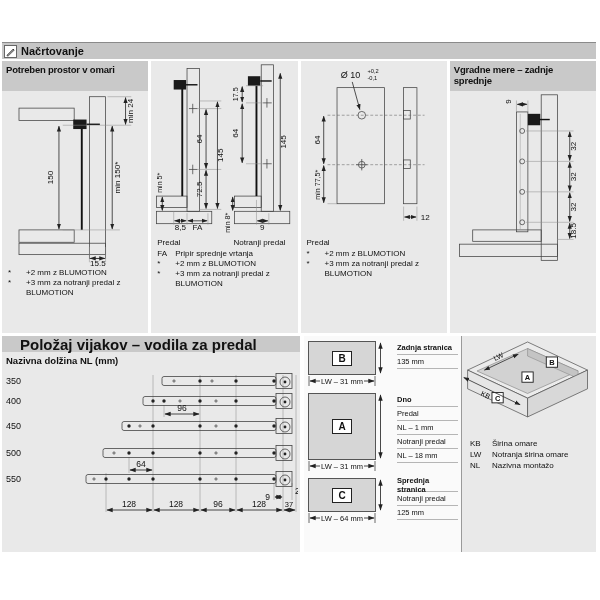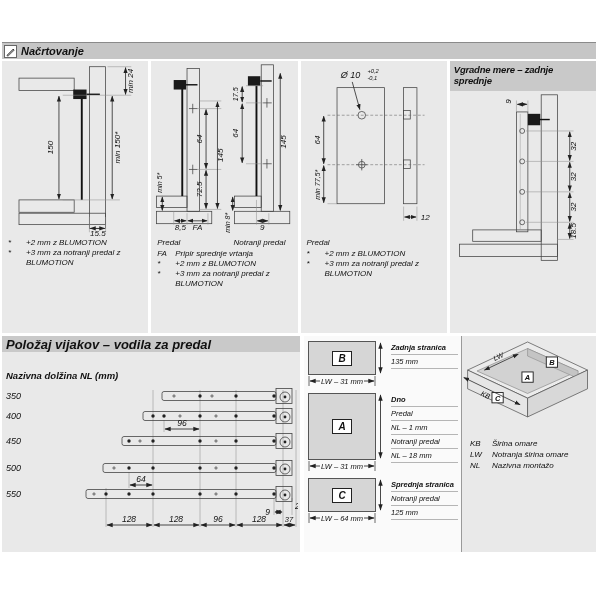--- a/index.html
+++ b/index.html
@@ -1,17 +1,17 @@
 <!DOCTYPE html>
 <html><head>
 <meta charset="utf-8">
 <style>
   html,body{margin:0;padding:0;background:#fff;}
   body{width:600px;height:600px;position:relative;font-family:"Liberation Sans",sans-serif;color:#111;}
-  .page{position:absolute;inset:0;background:#fff;overflow:hidden;font-style:italic;}
+  .page{position:absolute;inset:0;background:#fff;overflow:hidden;}
 
   .titlebar{position:absolute;left:2px;top:42px;width:594px;height:17px;background:#c6c6c6;
     border-top:1px solid #8a8a8a;display:flex;align-items:center;gap:4px;padding:0 2px;box-sizing:border-box;}
   .titlebar .tb-text{font-weight:bold;font-size:11px;}
   .mini-icon{width:13px;height:13px;background:#fff;border:1px solid #666;display:inline-flex;
     align-items:center;justify-content:center;box-sizing:border-box;flex:none;}
 
   .cols{position:absolute;left:2px;top:61px;width:594px;height:272px;display:flex;gap:3px;}
   .col{flex:1;background:#e9e9e9;display:flex;flex-direction:column;min-width:0;}
   .col h3{margin:0;background:#c9c9c9;font-size:9.5px;line-height:11px;font-weight:bold;
@@ -20,33 +20,33 @@
   .diagram svg{display:block;width:100%;height:176px;}
   .notes{padding:1px 4px 4px 6px;font-size:8px;line-height:10px;}
   .caprow{display:flex;justify-content:space-between;padding:0 8px 1px 0;font-size:8px;}
   .note{display:flex;}
   .note .mark{width:18px;flex:none;}
   .note .ntext{flex:1;}
 
   .bottom{position:absolute;left:2px;top:336px;width:594px;height:216px;display:flex;gap:4px;}
   .sec{display:flex;flex-direction:column;min-width:0;}
   .sec-head{background:#c9c9c9;height:16px;display:flex;align-items:center;gap:4px;
-    padding:0 4px;font-weight:bold;font-size:13px;flex:none;}
+    padding:0 18px;font-weight:bold;font-size:15px;flex:none;}
   .screws{width:298px;background:#e9e9e9;}
-  .screws .subhead{font-weight:bold;font-size:9.5px;padding:18px 4px 1px 4px;}
+  .screws .subhead{font-weight:bold;font-size:9.5px;padding:3px 4px 1px 4px;}
   .screws svg{display:block;}
   .cut{width:292px;background:#e9e9e9;}
   .cut-body{flex:1;display:flex;min-height:0;}
   .panels{width:158px;background:#fafafa;border-right:1px solid #9a9a9a;box-sizing:border-box;
     padding:5px 3px 0 4px;}
   .pg{display:flex;margin-bottom:5px;}
   .pg-left{width:68px;flex:none;display:flex;flex-direction:column;}
   .prect{background:#d6d6d6;border:1px solid #555;display:flex;align-items:center;justify-content:center;box-sizing:border-box;}
   .pletter{background:#fff;border:1.5px solid #222;font-weight:bold;font-size:10px;padding:0 5px;line-height:13px;}
-  .ptext{flex:1;margin-left:6px;min-width:0;}
+  .ptext{flex:1;margin-left:12px;min-width:0;}
   .trow{border-bottom:1px solid #b5b5b5;font-size:7.5px;line-height:9px;display:flex;align-items:center;height:13px;}
   .trow.bold{font-weight:bold;}
   .isoarea{flex:1;display:flex;flex-direction:column;background:#e9e9e9;min-width:0;}
   .legend{margin:2px 4px 0 8px;font-size:8px;line-height:11px;}
   .lrow{display:flex;}
   .lrow .abbr{width:22px;flex:none;}
 
   svg text{font-family:"Liberation Sans",sans-serif;fill:#111;}
   .dl{stroke:#333;stroke-width:0.9;fill:none;}
   .ext{stroke:#8f8f8f;stroke-width:0.55;fill:none;}
@@ -79,20 +79,21 @@
           <path d="M2,9 L8,3 l1.2,1.2 L3.2,10 L2,10 z" fill="#888" stroke="#444" stroke-width="0.6"></path>
           <path d="M8,3 l1.2,1.2" stroke="#222" stroke-width="0.8"></path>
         </svg>
     </span>
     <span class="tb-text">Načrtovanje</span>
   </div>
 
   <div class="cols">
 
     <section class="col">
+      <h3>Potreben prostor v omari</h3>
       <div class="diagram">
         <svg viewBox="0 0 146 185" preserveAspectRatio="xMidYMin meet">
           <rect x="88" y="6" width="17" height="170" fill="url(#ht)" class="thin"></rect>
           <rect x="14" y="18" width="58" height="13" fill="url(#ht)" class="thin"></rect>
           <rect x="14" y="146" width="58" height="13" fill="url(#ht)" class="thin"></rect>
           <rect x="14" y="160" width="91" height="12" fill="url(#ht)" class="thin"></rect>
           <line x1="80" y1="36" x2="80" y2="146" class="thick"></line>
           <rect x="71" y="30" width="14" height="10" fill="#1a1a1a"></rect>
           <line x1="85" y1="35" x2="99" y2="35" stroke="#111" stroke-width="1.5"></line>
           <line x1="107" y1="6" x2="132" y2="6" class="ext"></line>

